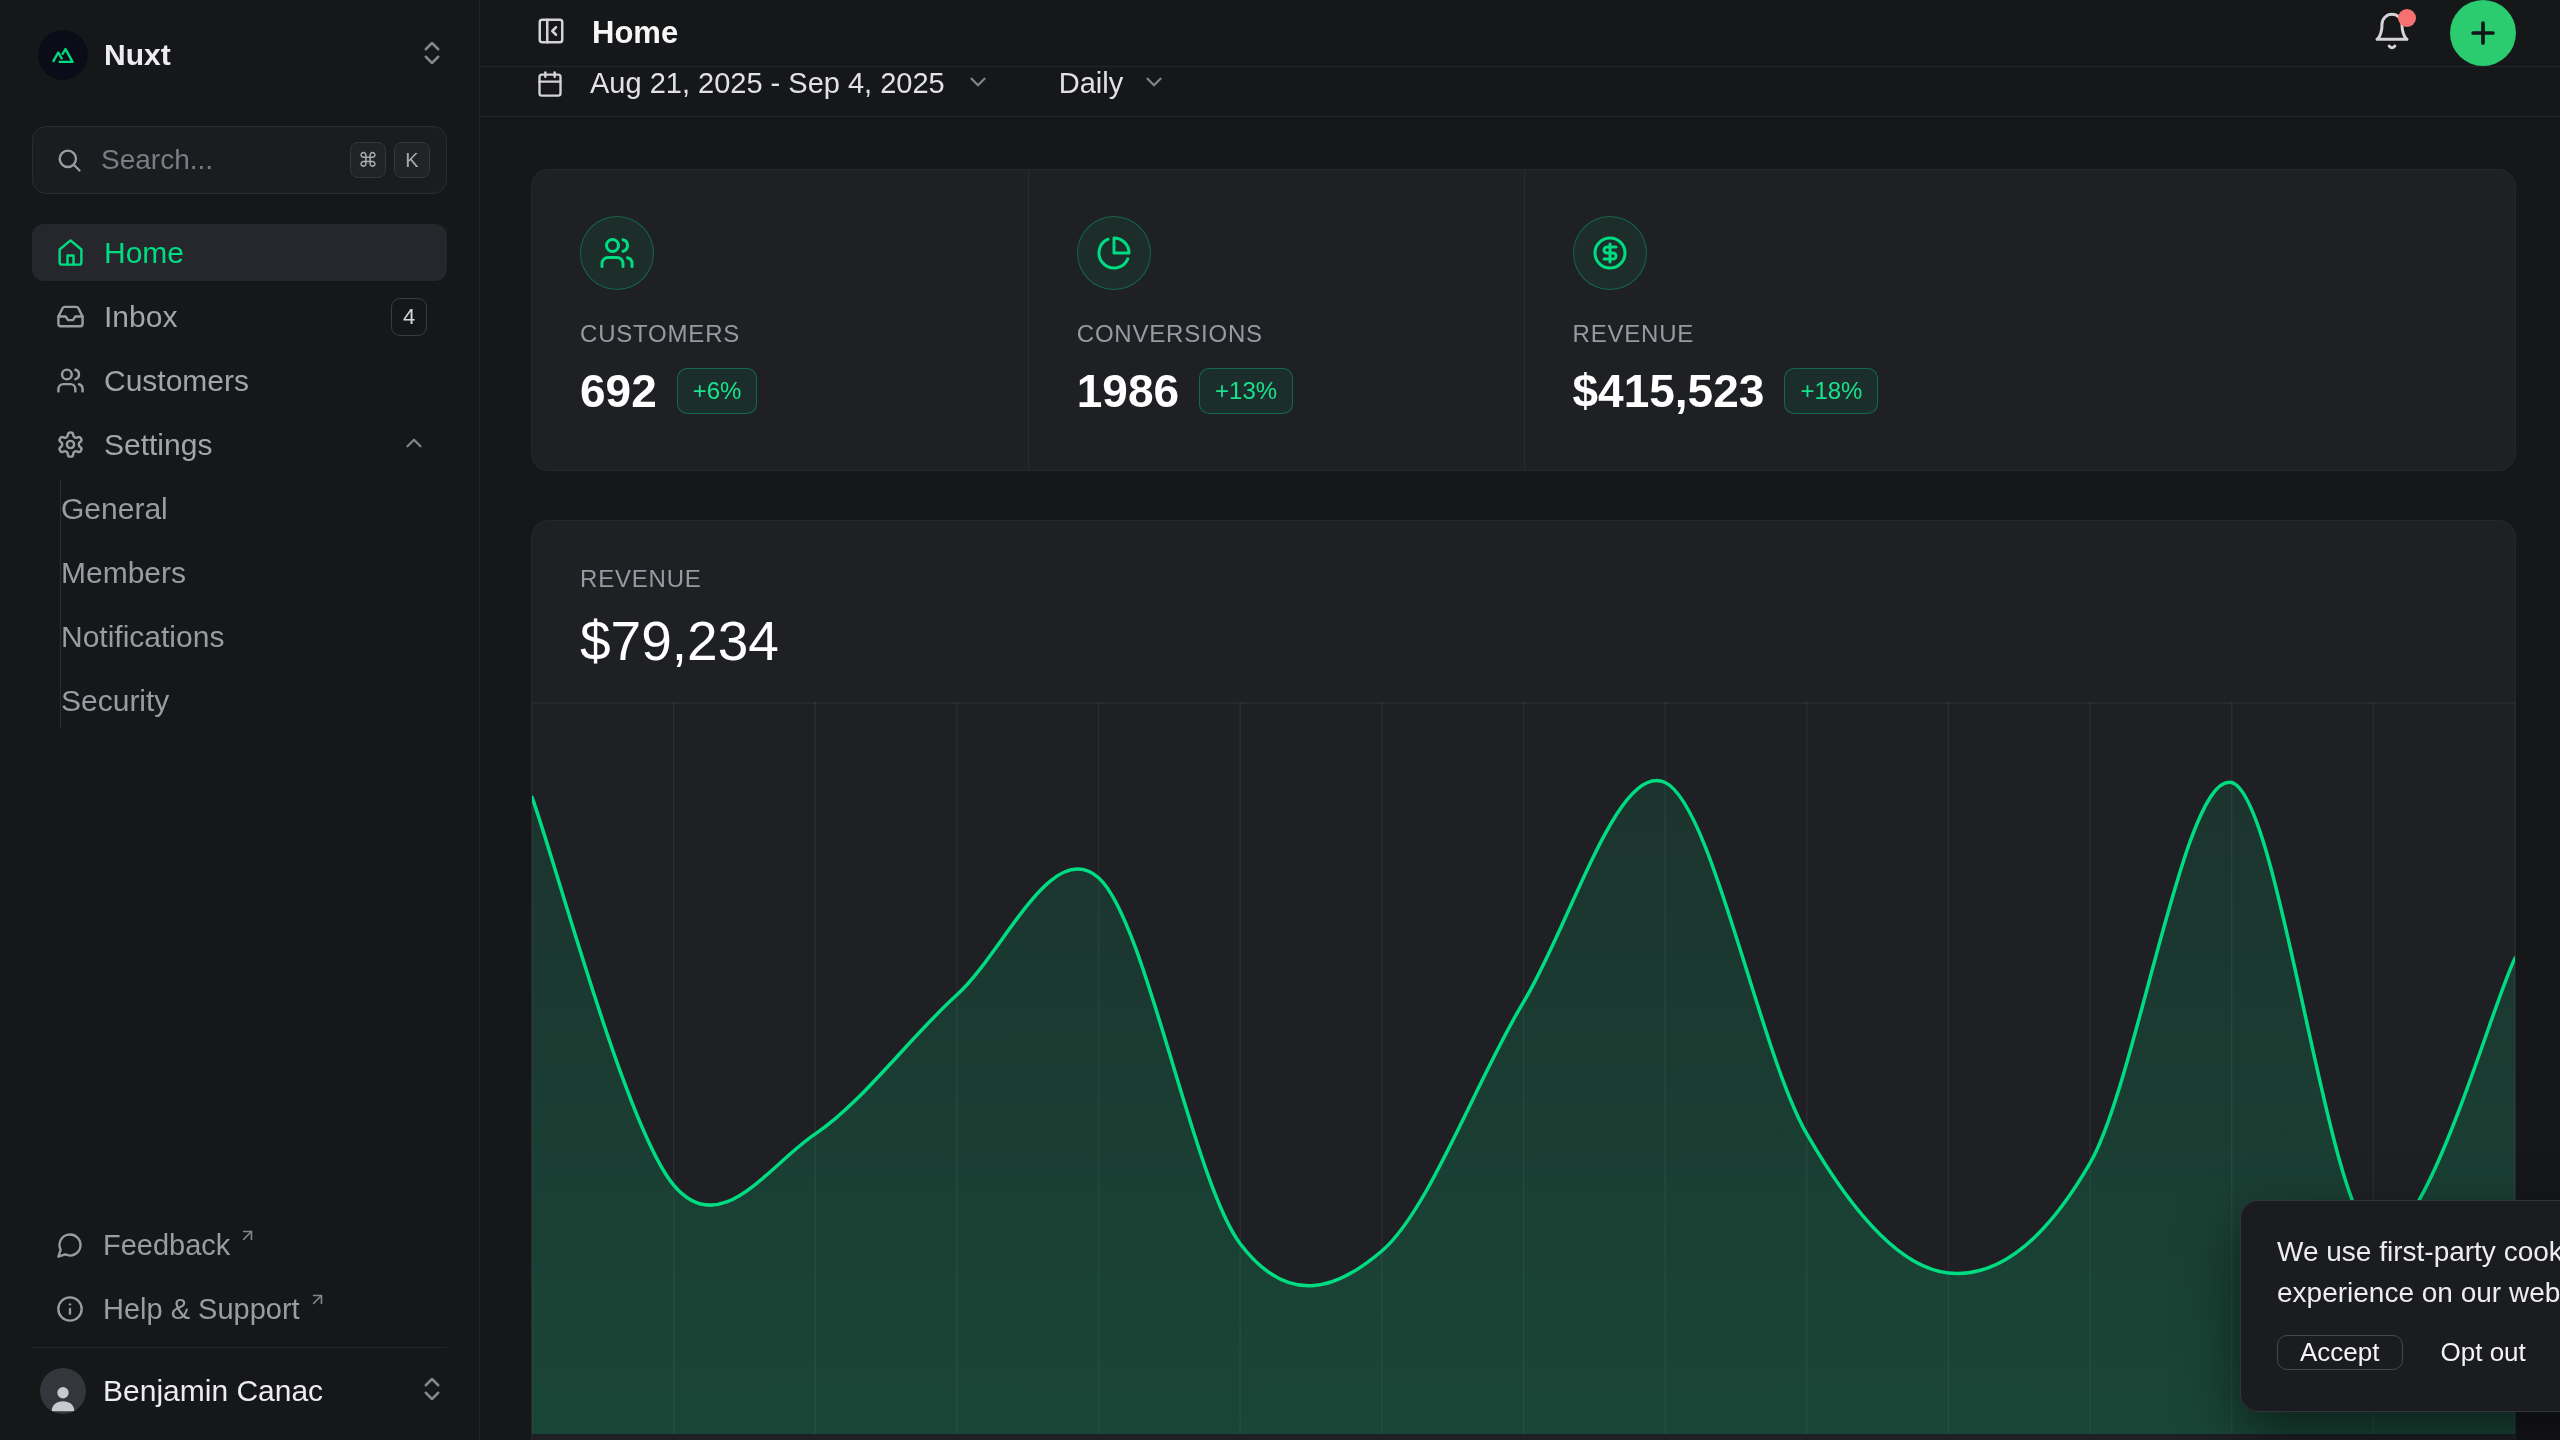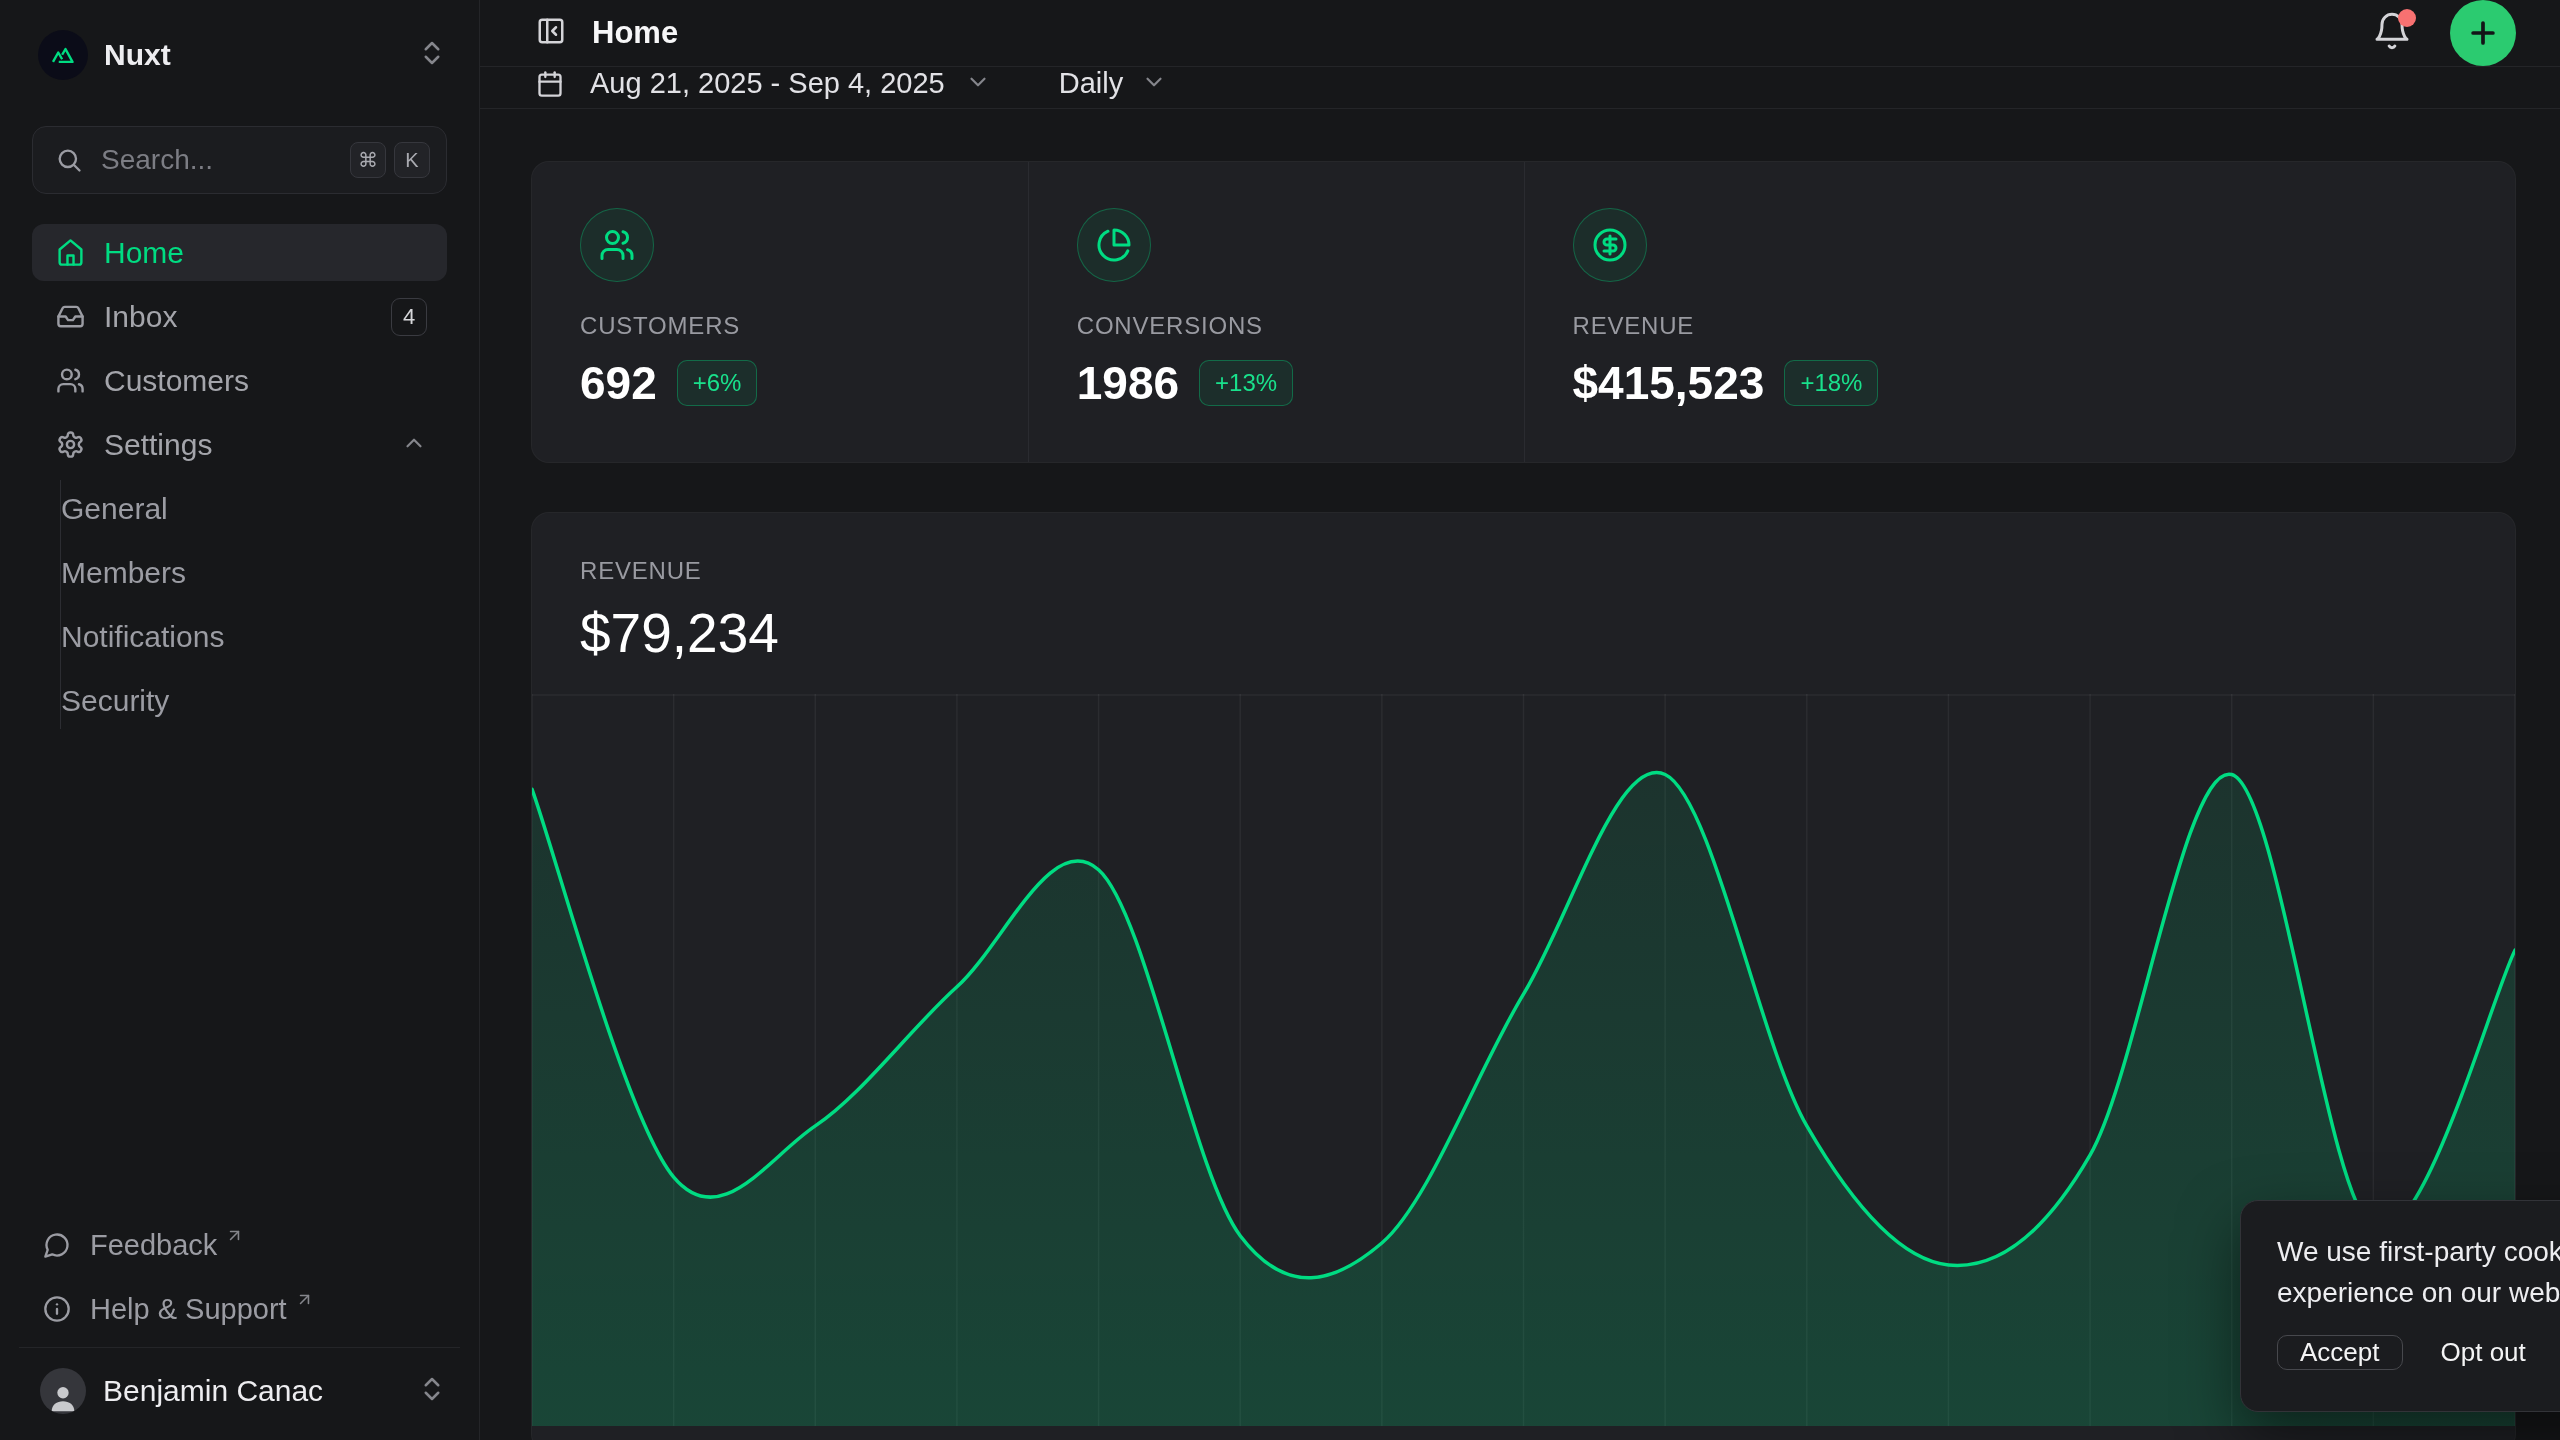--- a/index.html
+++ b/index.html
@@ -33,21 +33,21 @@
   .nav-item.active { background:#26272c; }
   .nav-item.active svg, .nav-item.active .lbl { color:#00DC82; }
   .num-badge { min-width:36px; height:38px; border:1px solid #3a3b41; border-radius:9px;
     display:flex; align-items:center; justify-content:center; font-size:22px; color:#d6d7da; padding:0 8px; }
   .chev-up svg { width:26px; height:26px; color:#85868c; }
   .subnav { margin-left:28px; border-left:1px solid #2c2d32; }
   .sub-item { height:57px; display:flex; align-items:center; margin-bottom:7px; cursor:pointer; }
   .sub-item .lbl { font-size:30px; color:#9b9ca3; }
 
   .side-spacer { flex:1; }
-  .side-foot { padding:0 19px; }
+  .side-foot { padding:0 32px; }
   .foot-item { height:52px; display:flex; align-items:center; padding:0 24px; cursor:pointer; margin-bottom:12px; }
   .foot-item svg.fi { width:28px; height:28px; color:#9b9ca3; }
   .foot-item .lbl { font-size:29px; color:#9b9ca3; margin-left:19px; }
   .ext { margin-left:8px; position:relative; top:-8px; }
   .ext svg { width:19px; height:19px; color:#85868c; }
   .side-div { border-top:1px solid #242528; margin-top:10px; }
   .user-row { display:flex; align-items:center; padding:20px 32px 26px 40px; cursor:pointer; }
   .avatar { width:46px; height:46px; border-radius:50%; background:#35363b; overflow:hidden;
     display:flex; align-items:flex-end; justify-content:center; }
   .avatar svg { width:34px; height:34px; color:#c9cacd; }
@@ -61,21 +61,21 @@
   .page-title { font-size:31px; font-weight:700; margin-left:26px; color:#f7f7f8; flex:1; }
   .bell-wrap { position:relative; margin-right:38px; cursor:pointer; }
   .bell-wrap svg { width:40px; height:40px; color:#d4d4d8; }
   .red-dot { position:absolute; top:-2px; right:-4px; width:18px; height:18px; border-radius:50%;
     background:#f87171; }
   .plus-btn { width:66px; height:66px; border-radius:50%; background:#2bcb70; display:flex;
     align-items:center; justify-content:center; cursor:pointer; }
   .plus-btn svg { width:34px; height:34px; color:#131417; }
 
   .filterbar { height:100px; border-bottom:1px solid #242528; display:flex; align-items:center;
-    padding:0 44px 8px 56px; }
+    padding:0 44px 16px 56px; }
   .range-btn { display:flex; align-items:center; cursor:pointer; }
   .range-btn svg.cal { width:28px; height:28px; color:#d4d4d8; }
   .range-txt { font-size:29px; color:#e2e2e6; font-weight:500; margin:0 20px 0 26px; }
   .chev-dn svg { width:26px; height:26px; color:#85868c; }
   .gran-btn { display:flex; align-items:center; margin-left:68px; cursor:pointer; }
   .gran-txt { font-size:29px; color:#e2e2e6; font-weight:500; margin-right:18px; }
 
   .content { padding:52px 44px 0 51px; flex:1; }
   .stats { display:grid; grid-template-columns:repeat(4,1fr); background:#1f2024; border-radius:18px;
     height:302px; border:1px solid rgba(255,255,255,0.03); }

